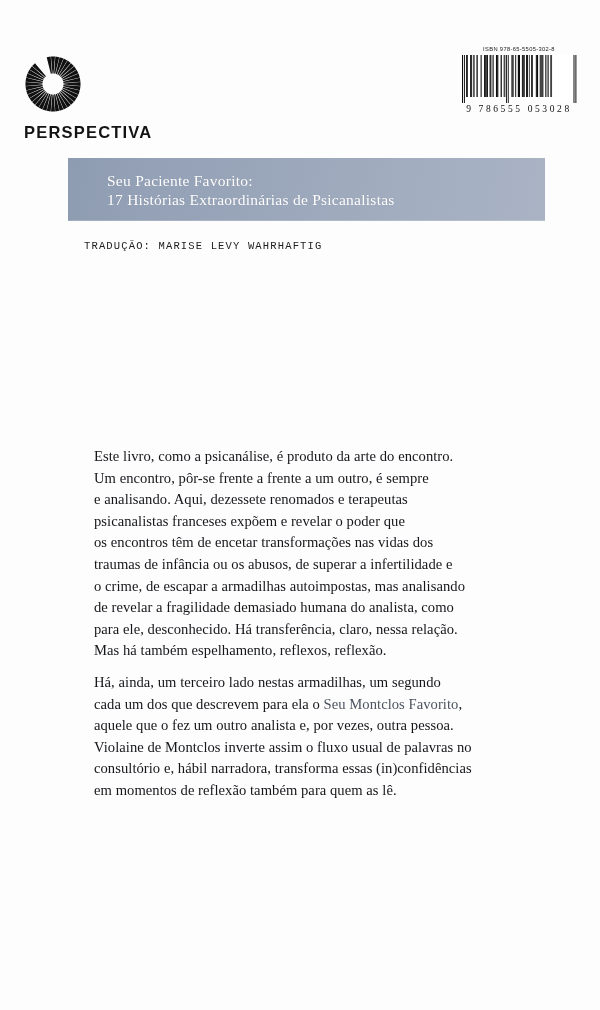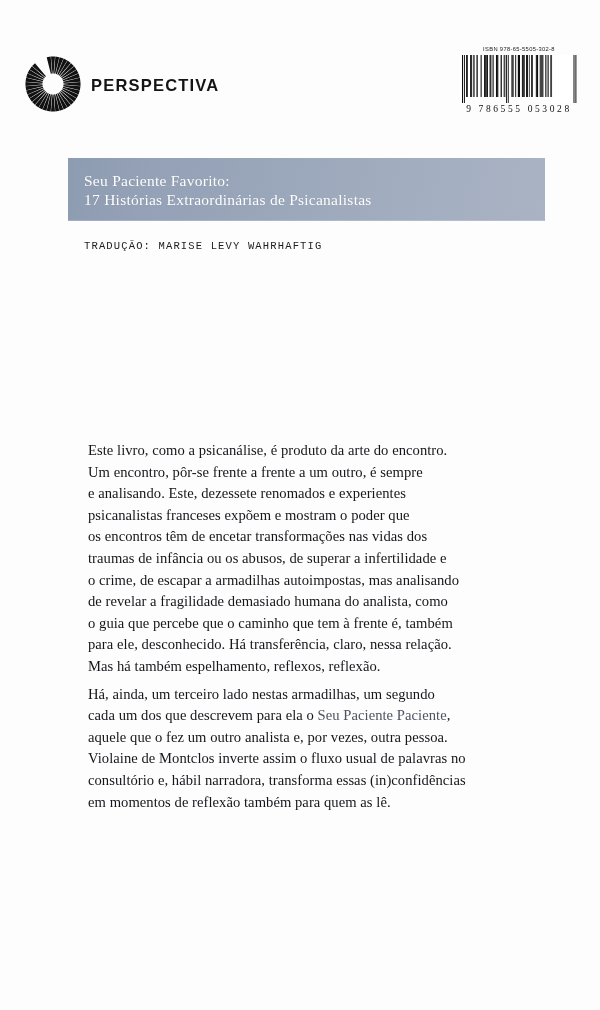--- a/index.html
+++ b/index.html
@@ -20,22 +20,22 @@
     inset: 0;
     background: #fdfdfd;
   }
 
   
   .logo-block {
     position: absolute;
     left: 24px;
     top: 55px;
     display: flex;
-    align-items: center;
     gap: 9px;
+    flex-direction: column;
   }
   .logo-mark {
     width: 58px;
     height: 58px;
     position: relative;
     flex: none;
   }
   .logo-mark svg { display: block; }
   .logo-word {
     font-family: "Liberation Sans", sans-serif;
@@ -88,20 +88,21 @@
     background: linear-gradient(100deg,
                 #8e9cb2 0%,
                 #94a1b6 18%,
                 #9aa6ba 42%,
                 #a2adbf 70%,
                 #a9b3c4 100%);
     box-shadow: inset 0 -1px 0 rgba(255,255,255,0.18);
   }
   .title-panel-inner {
     padding: 13px 0 0 16px;
+    margin-left: 23px;
   }
   .title-line {
     color: #ffffff;
     font-family: "Liberation Serif", serif;
     font-size: 15.5px;
     line-height: 19px;
     letter-spacing: 0.25px;
     text-shadow: 0 0 1px rgba(0,0,0,0.12);
     white-space: nowrap;
   }
@@ -119,21 +120,21 @@
   }
 
   
   .blurb {
     position: absolute;
     left: 84px;
     top: 436px;
     width: 448px;
   }
   .blurb p {
-    margin: 4px;
+    margin: 10px;
     font-family: "Liberation Serif", serif;
     font-size: 14.6px;
     line-height: 21.6px;
     color: #15161a;
     letter-spacing: 0.05px;
   }
   .blurb p + p {
     margin-top: 6px;
   }
   .blurb .line { display: block; white-space: nowrap; }
@@ -260,33 +261,32 @@
       <div class="title-line">17 Histórias Extraordinárias de Psicanalistas</div>
     </div>
   </div>
 
   <div class="translator">TRADUÇÃO: MARISE LEVY WAHRHAFTIG</div>
 
   <div class="blurb">
     <p id="para1">
         <span class="line">Este livro, como a psicanálise, é produto da arte do encontro.</span>
         <span class="line">Um encontro, pôr-se frente a frente a um outro, é sempre</span>
-        <span class="line">e analisando. Este, dezessete renomados e experientes</span>
-        <span class="line">psicanalistas franceses expõem e mostram o poder que</span>
+        <span class="line">e analisando. Aqui, dezessete renomados e terapeutas</span>
+        <span class="line">psicanalistas franceses expõem e revelar o poder que</span>
         <span class="line">os encontros têm de encetar transformações nas vidas dos</span>
         <span class="line">traumas de infância ou os abusos, de superar a infertilidade e</span>
         <span class="line">o crime, de escapar a armadilhas autoimpostas, mas analisando</span>
         <span class="line">de revelar a fragilidade demasiado humana do analista, como</span>
-        <span class="line">o guia que percebe que o caminho que tem à frente é, também</span>
         <span class="line">para ele, desconhecido. Há transferência, claro, nessa relação.</span>
         <span class="line">Mas há também espelhamento, reflexos, reflexão.</span>
       </p>
     <p id="para2">
         <span class="line">Há, ainda, um terceiro lado nestas armadilhas, um segundo</span>
-        <span class="line"><span>cada um dos que descrevem para ela o </span><span class="title-ref">Seu Paciente Paciente</span><span>,</span></span>
+        <span class="line"><span>cada um dos que descrevem para ela o </span><span class="title-ref">Seu Montclos Favorito</span><span>,</span></span>
         <span class="line">aquele que o fez um outro analista e, por vezes, outra pessoa.</span>
         <span class="line">Violaine de Montclos inverte assim o fluxo usual de palavras no</span>
         <span class="line">consultório e, hábil narradora, transforma essas (in)confidências</span>
         <span class="line">em momentos de reflexão também para quem as lê.</span>
       </p>
   </div>
 
 </div>
 
 </body></html>

